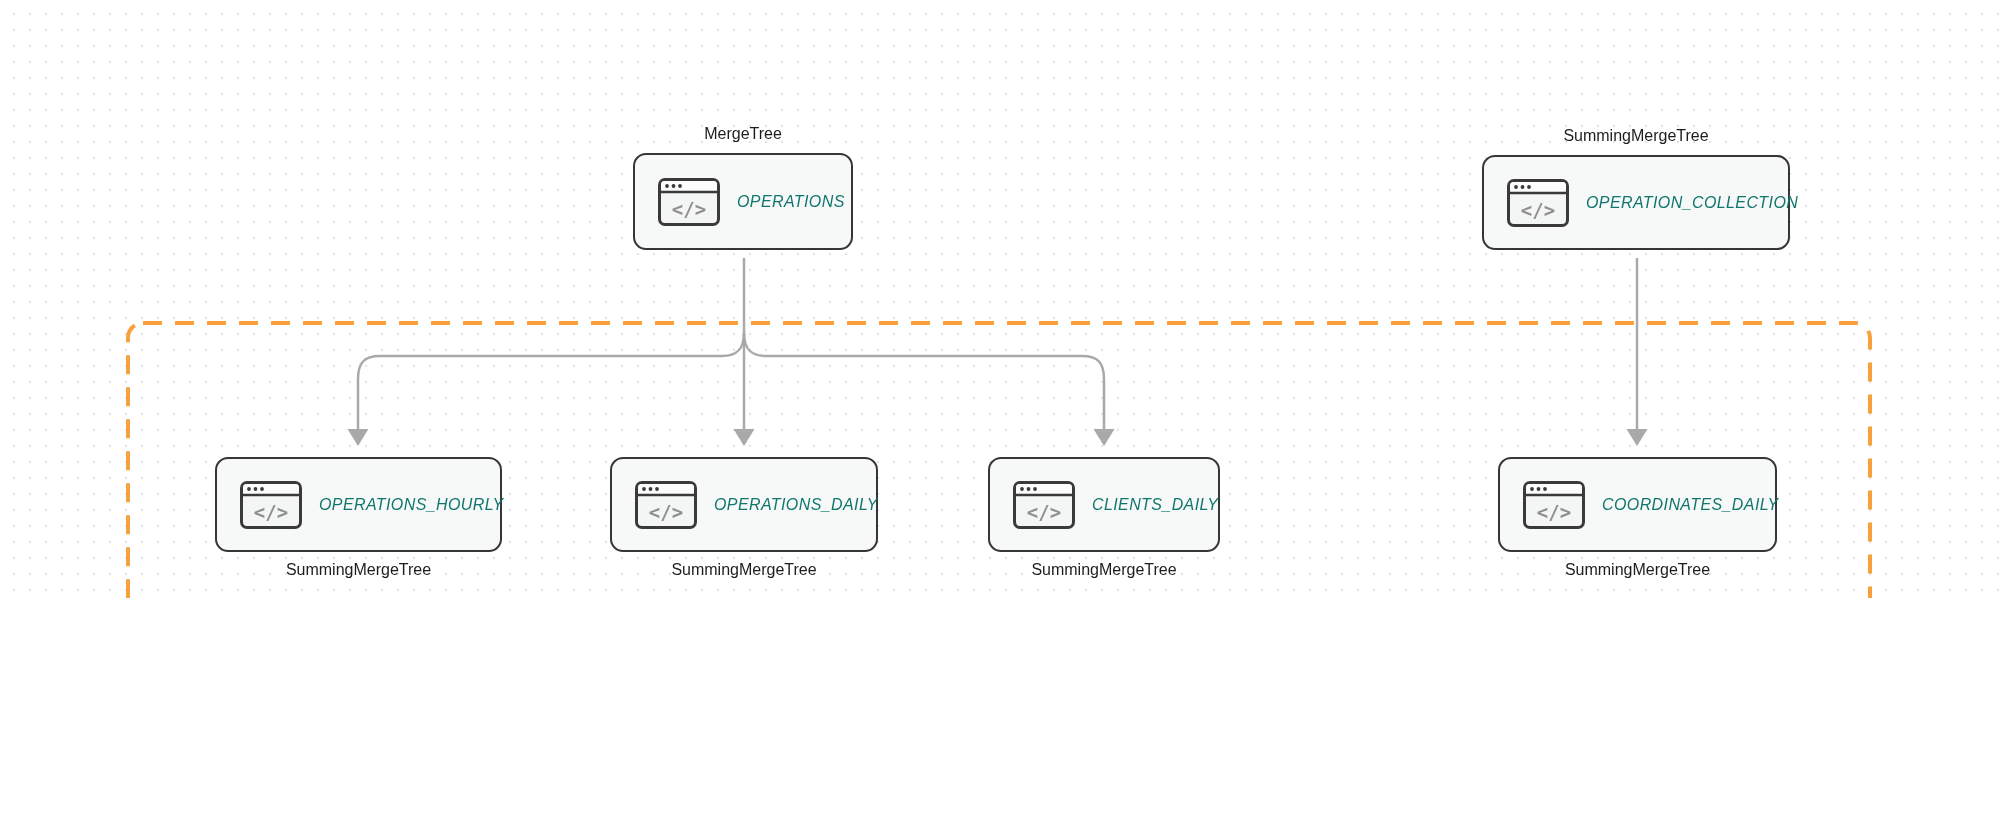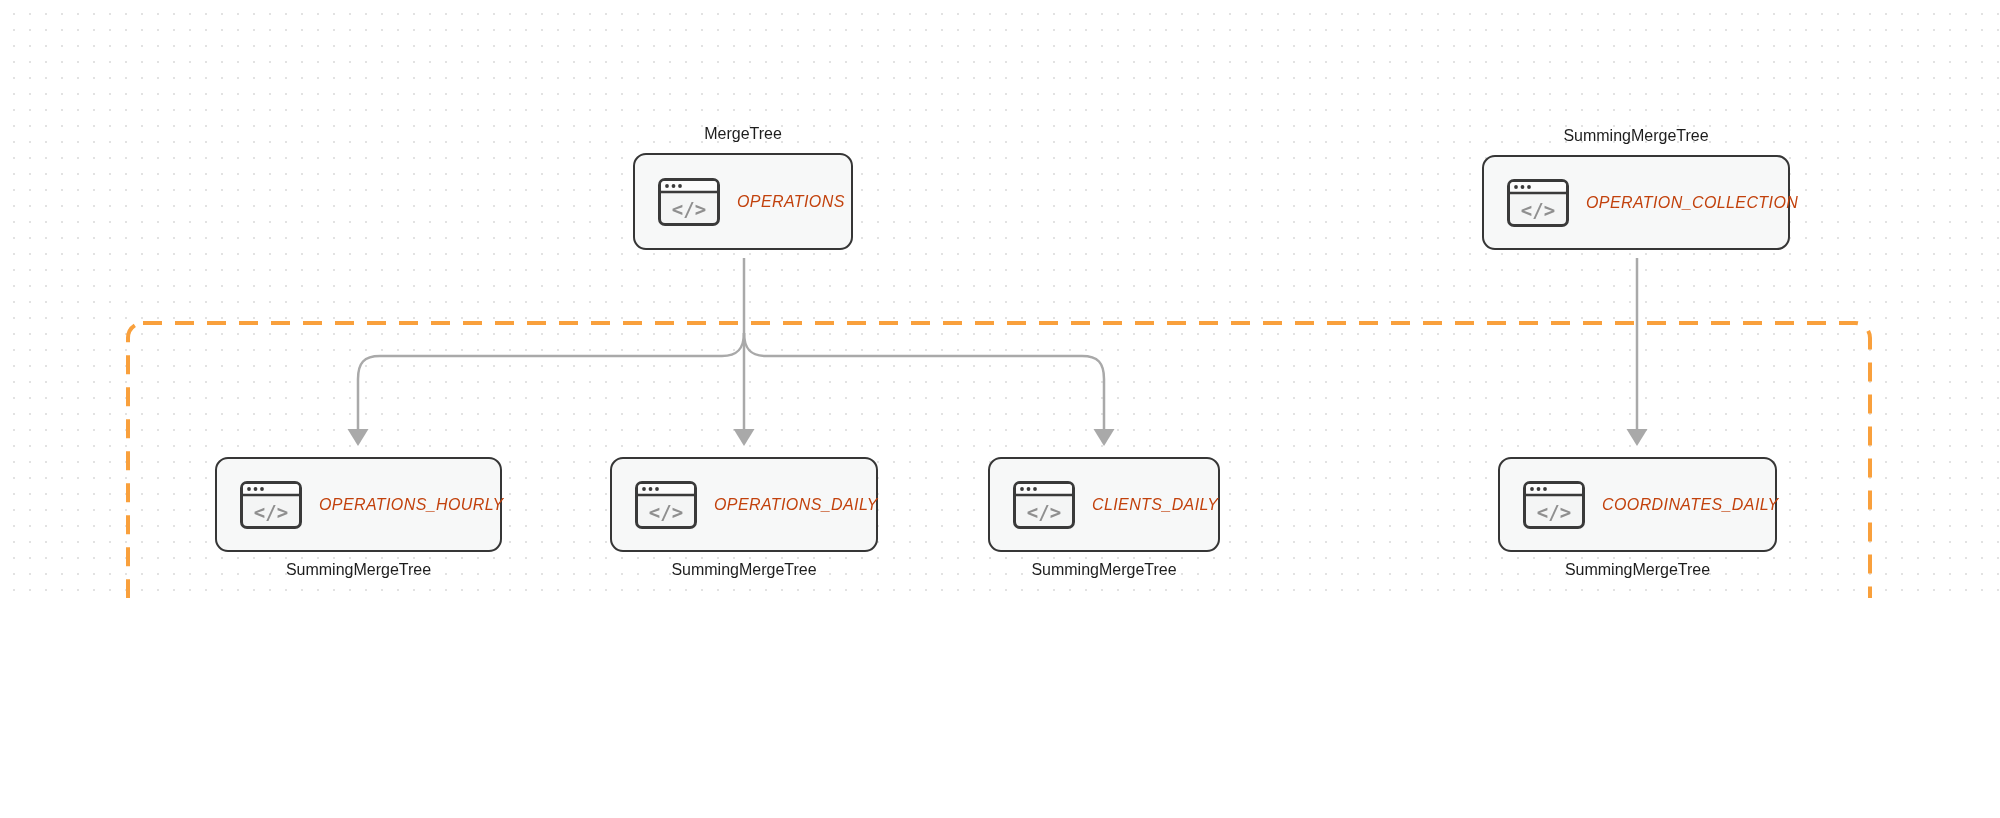--- a/index.html
+++ b/index.html
@@ -19,21 +19,21 @@
     display:flex;align-items:center;
     gap:17px;padding-left:23px;
     background:#F7F8F8;
     border:2.5px solid #363636;
     border-radius:13px;
     box-sizing:border-box;
   }
   .node-icon{flex:0 0 auto;display:block;line-height:0;}
   .node-label{
     font-style:italic;font-size:16px;letter-spacing:.4px;
-    color:#c2410c;white-space:nowrap;
+    color:#0f766e;white-space:nowrap;
   }
   .engine-label{
     position:absolute;font-size:16px;color:#1D1D1D;
     text-align:center;white-space:nowrap;
   }
   .group-label{
     position:absolute;font-size:23px;font-weight:600;
     color:#F9A03C;text-align:right;white-space:nowrap;
   }
 </style>

